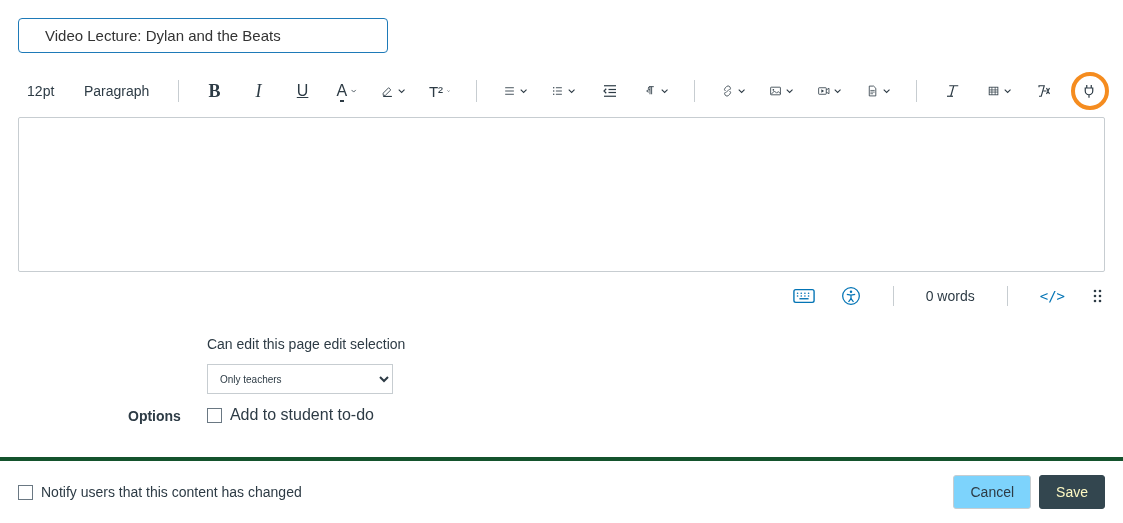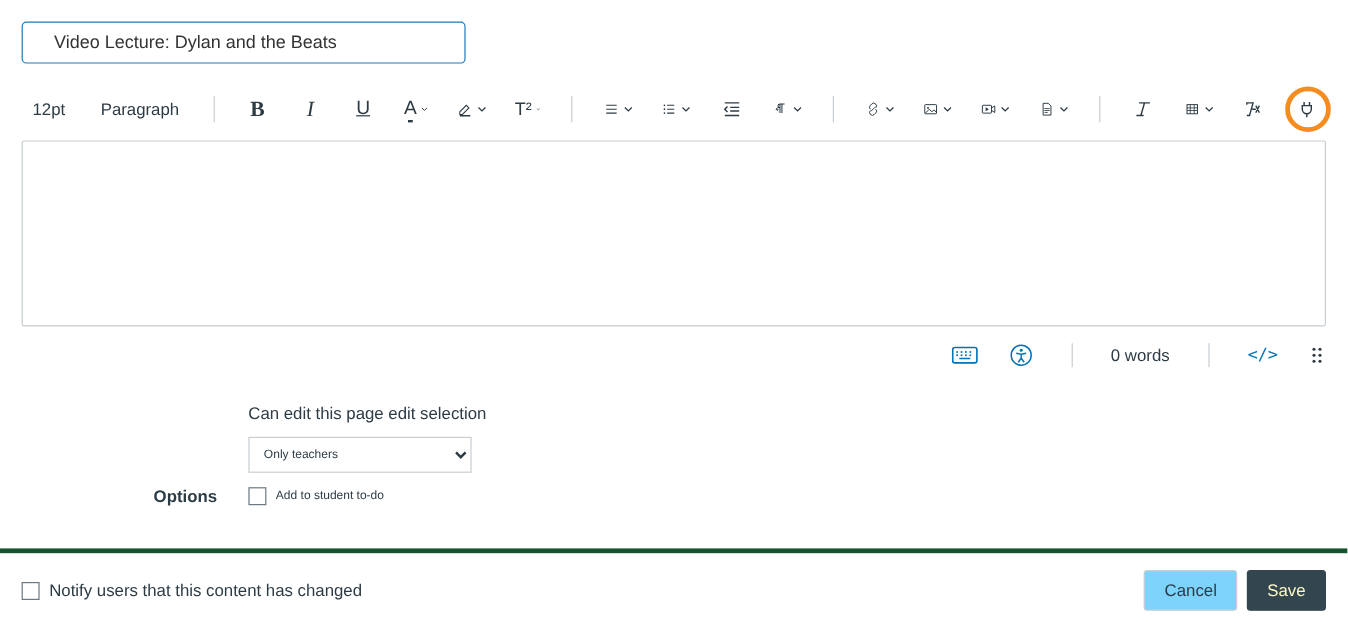--- a/index.html
+++ b/index.html
@@ -122,21 +122,21 @@
     width: 186px;
     height: 30px;
     border: 1px solid #c7cdd1;
     background:#fff;
     font-size:10px;
     padding:0 8px;
     color:#2d3b45;
     appearance: menulist;
   }
   .checkbox-row {
-    display:flex; align-items:center; gap:8px; font-size:10px;
+    display:flex; align-items:center; gap:8px; font-size:16px;
   }
   .checkbox-box {
     width:15px; height:15px; border:1.3px solid #6a7883; display:inline-block;
     cursor:pointer;
   }
   .footer {
     position:absolute;
     left:0; right:0; bottom:0;
     border-top:4px solid #14532d;
     padding: 14px 18px;

